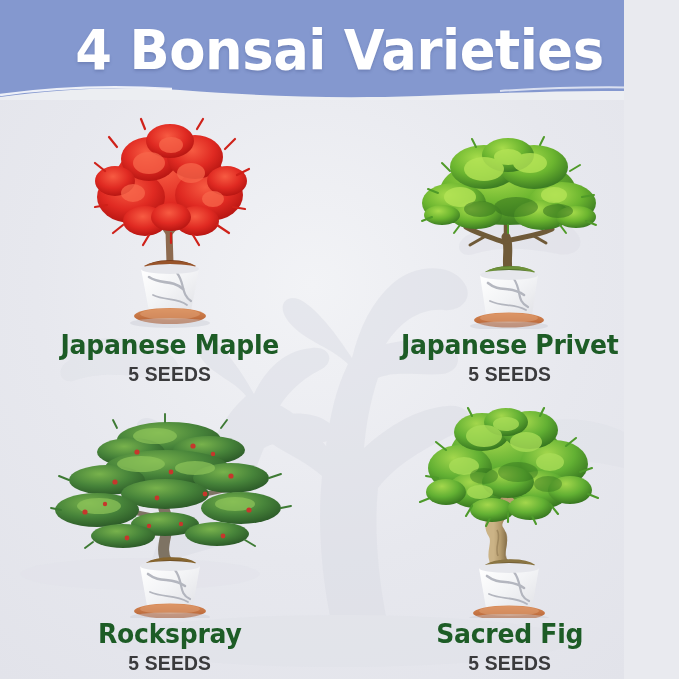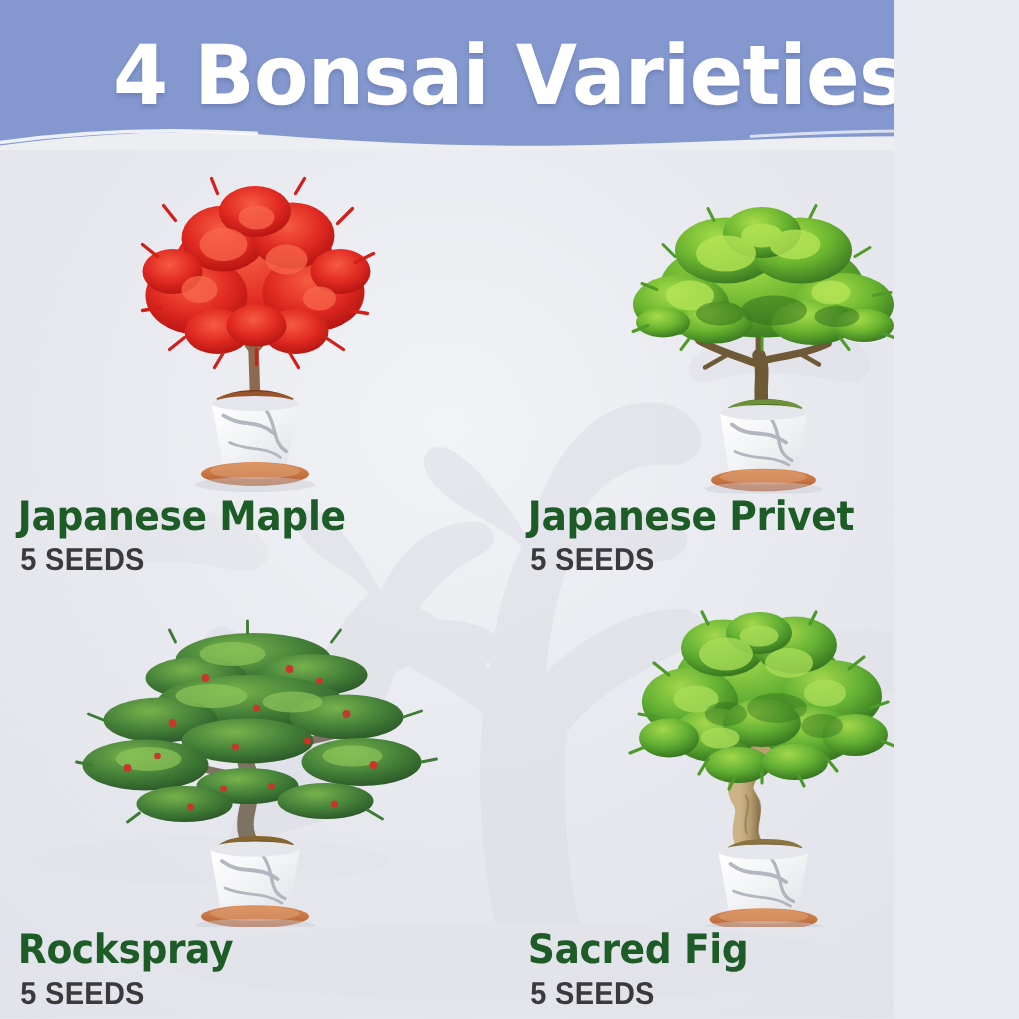--- a/index.html
+++ b/index.html
@@ -5,20 +5,21 @@
   html,body{margin:0;padding:0;}
   body{
     width:679px;height:679px;overflow:hidden;
     font-family:"Liberation Sans", sans-serif;
     background:#e9eaef;
   }
   #poster{
     position:relative;width:596px;height:679px;overflow:hidden;
     background:
       radial-gradient(circle at 50% 42%, #f2f3f6 0%, #e7e8ee 55%, #e2e3ea 100%);
+    padding-left: 28px;
   }
 
   
   .watermark{
     position:absolute;left:0;top:96px;width:679px;height:583px;
     opacity:.55;pointer-events:none;
   }
 
   
   .banner{
@@ -42,21 +43,21 @@
     position:absolute;left:0;top:100px;width:679px;height:579px;
     display:grid;grid-template-columns:1fr 1fr;grid-template-rows:1fr 1fr;
   }
   .cell{position:relative;display:flex;flex-direction:column;align-items:center;}
   .plant-wrap{
     position:relative;width:100%;flex:1 1 auto;
     display:flex;align-items:flex-end;justify-content:center;
     padding-bottom:2px;box-sizing:border-box;
   }
   .plant-svg{display:block;}
-  .caption{width:100%;text-align:left;padding-bottom:4px;}
+  .caption{width:100%;text-align:center;padding-bottom:4px;}
   .plant-name{
     display:block;color:#1d5c26;font-size:27px;font-weight:700;
     font-family:"DejaVu Sans", sans-serif;
     line-height:32px;letter-spacing:-0.3px;white-space:nowrap;
     transform:scaleX(.93);
   }
   .seed-count{
     display:block;color:#3a3a3c;font-size:21px;font-weight:700;
     font-family:"Liberation Sans", sans-serif;
     line-height:25px;letter-spacing:.2px;white-space:nowrap;

